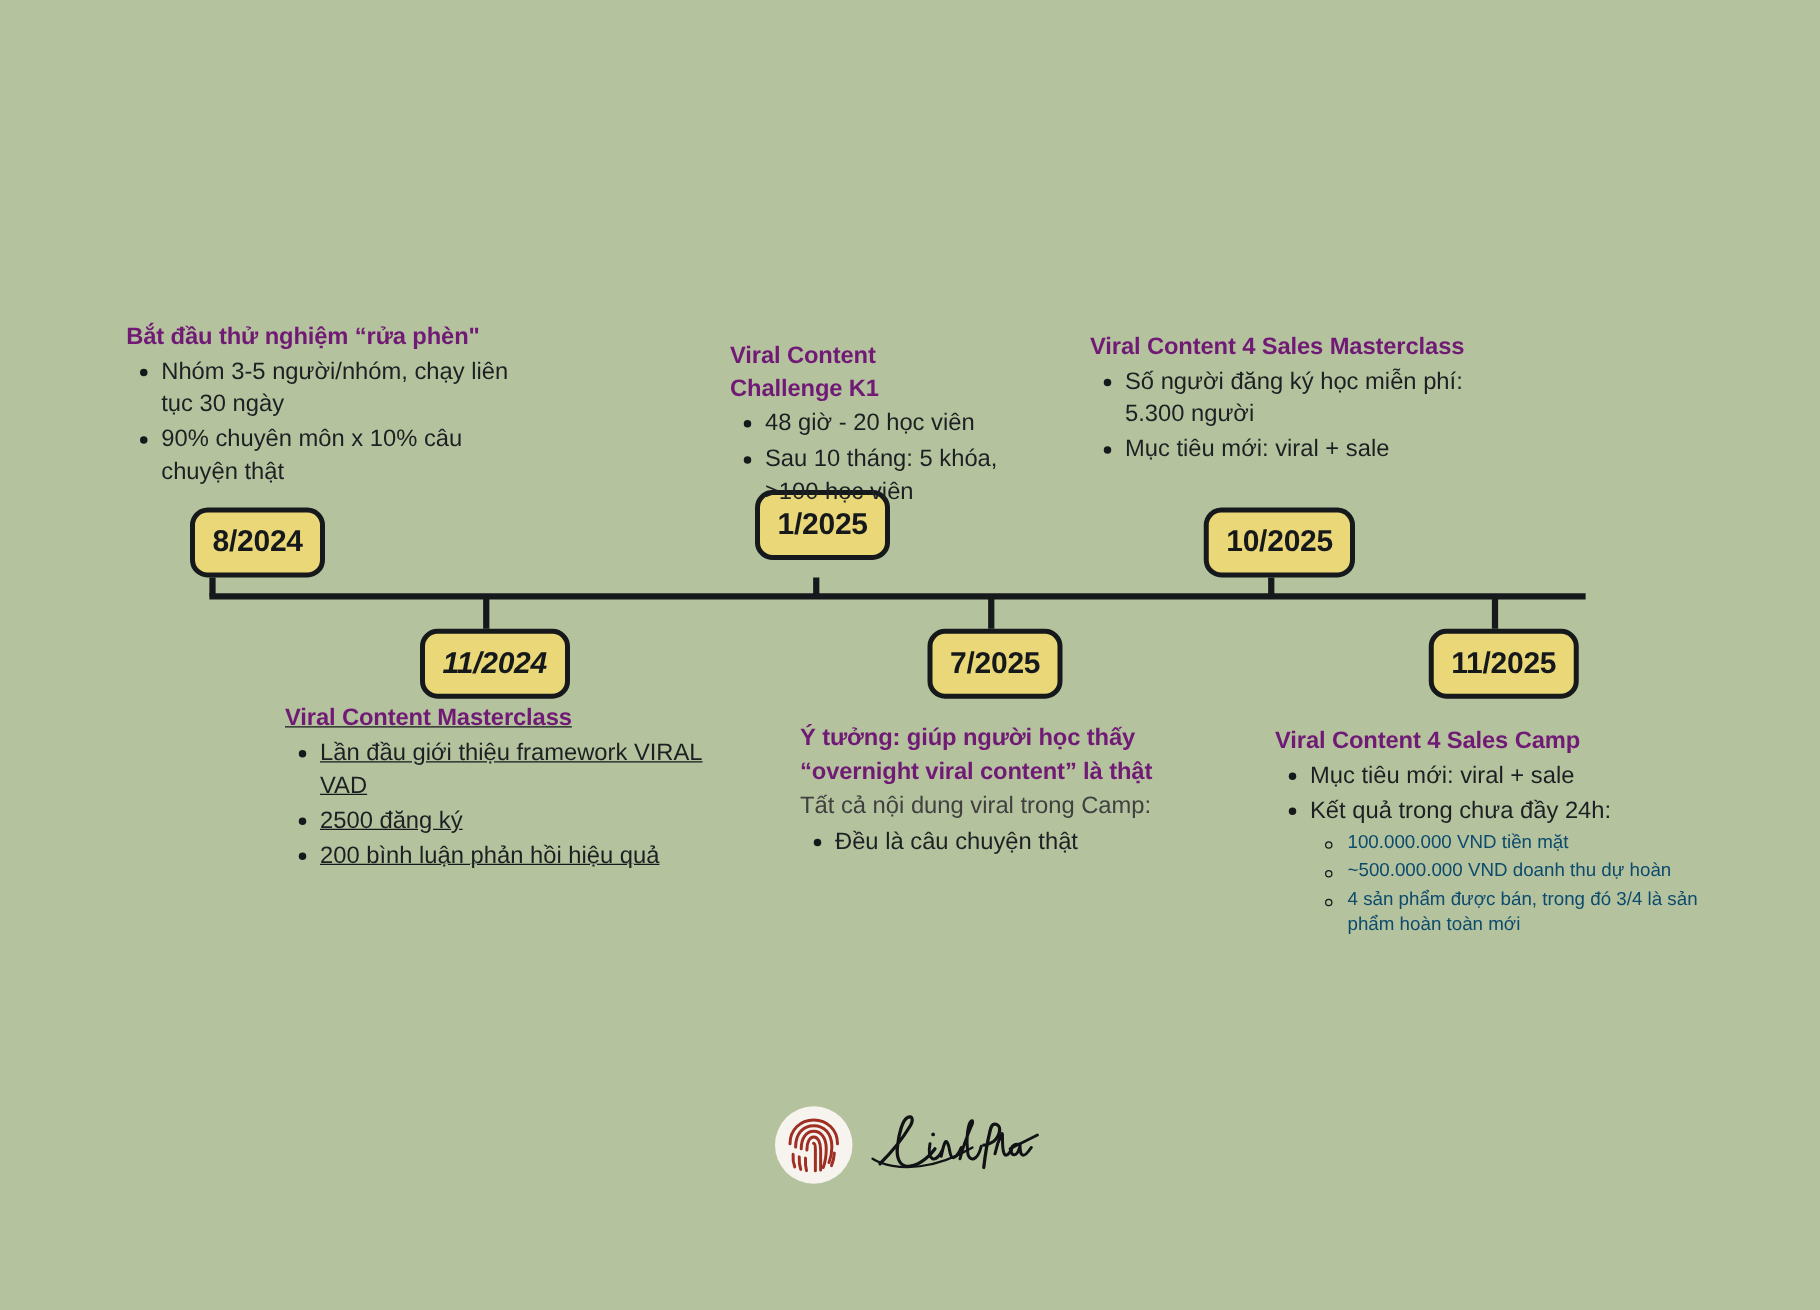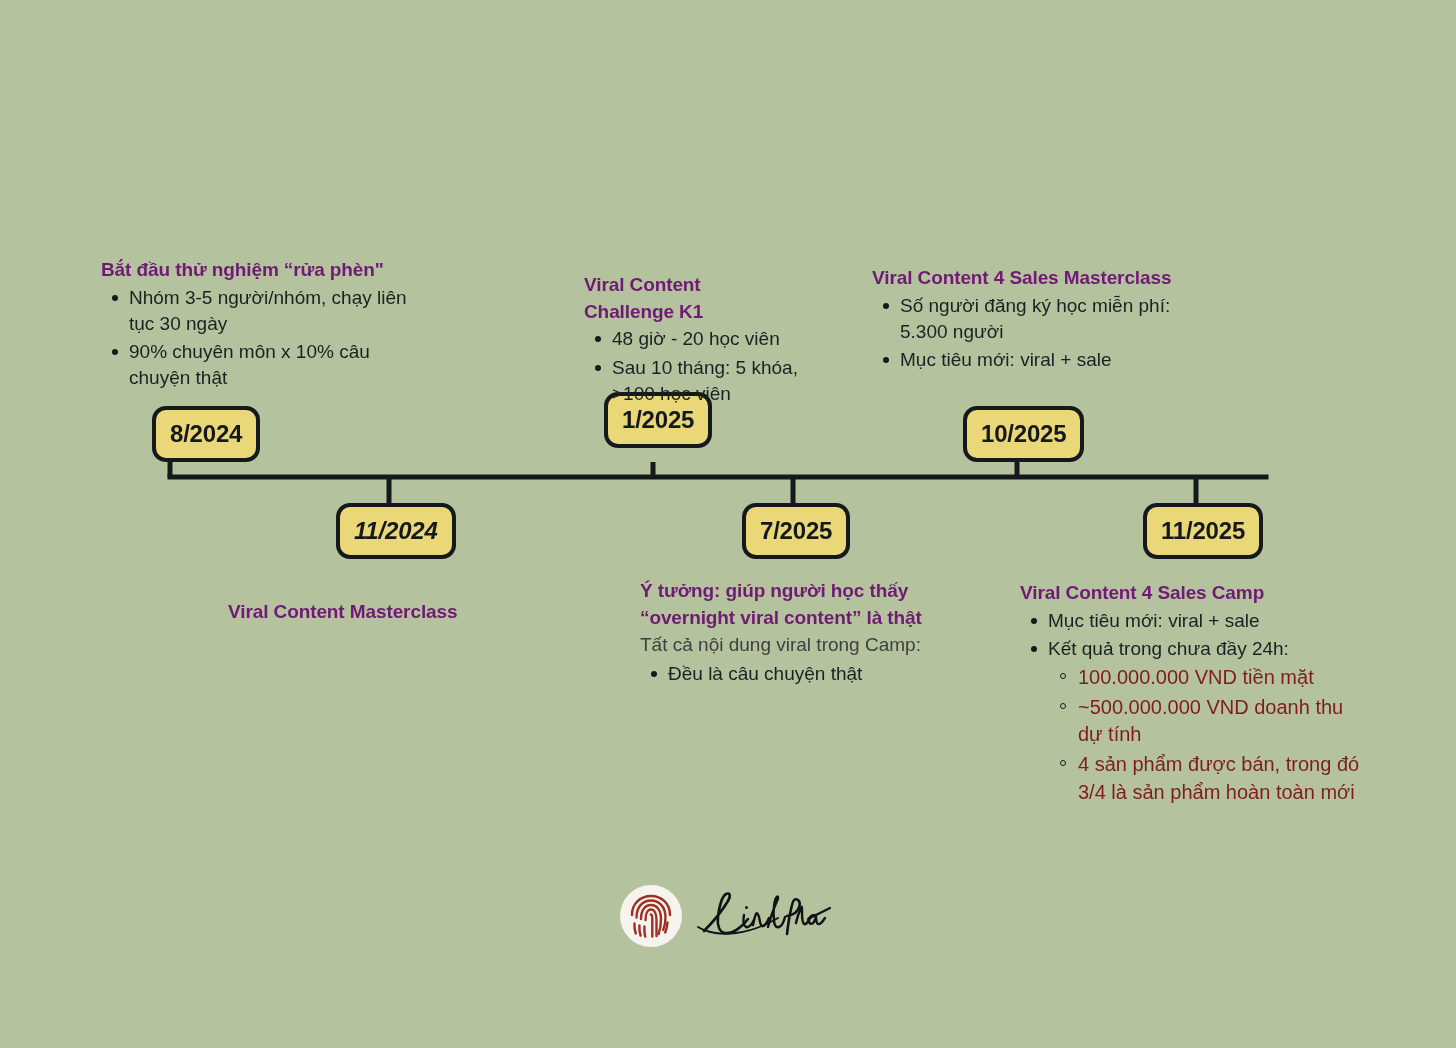--- a/index.html
+++ b/index.html
@@ -93,24 +93,24 @@
     border-radius: 50%;
     background: #16191c;
   }
   ul.sub-list {
     list-style: none;
     margin: 2px 0 0 0;
     padding: 0 0 0 30px;
   }
   ul.sub-list > li {
     position: relative;
-    font-size: 20px;
+    font-size: 15px;
     line-height: 1.38;
     margin-bottom: 2px;
-    color: #7f1d1d;
+    color: #0c4a6e;
   }
   ul.sub-list > li::before {
     content: "";
     position: absolute;
     left: -18px;
     top: 9px;
     width: 6px;
     height: 6px;
     border-radius: 50%;
     border: 1.5px solid #16191c;
@@ -196,42 +196,47 @@
   </div>
 
   <div class="event-block" style="left:872px; top:266px; width:318px;">
     <p class="event-title">Viral Content 4 Sales Masterclass</p>
     <ul class="event-list">
       <li>Số người đăng ký học miễn phí: 5.300 người</li>
       <li>Mục tiêu mới: viral + sale</li>
     </ul>
   </div>
 
-  <div class="event-block" style="left:228px; top:600px; width:360px;">
+  <div class="event-block" style="left:228px; top:563px; width:360px;text-decoration:underline;">
     <p class="event-title">Viral Content Masterclass</p>
+    <ul class="event-list">
+      <li>Lần đầu giới thiệu framework VIRAL VAD</li>
+      <li>2500 đăng ký</li>
+      <li>200 bình luận phản hồi hiệu quả</li>
+    </ul>
   </div>
 
   <div class="event-block" style="left:640px; top:579px; width:330px;">
     <p class="event-title">Ý tưởng: giúp người học thấy</p>
     <p class="event-title">“overnight viral content” là thật</p>
     <p class="event-lead">Tất cả nội dung viral trong Camp:</p>
     <ul class="event-list">
       <li>Đều là câu chuyện thật</li>
     </ul>
   </div>
 
   <div class="event-block" style="left:1020px; top:581px; width:340px;">
     <p class="event-title">Viral Content 4 Sales Camp</p>
     <ul class="event-list">
       <li>Mục tiêu mới: viral + sale</li>
       <li>
         <span>Kết quả trong chưa đầy 24h:</span>
         <ul class="sub-list">
           <li>100.000.000 VND tiền mặt</li>
-          <li>~500.000.000 VND doanh thu dự tính</li>
+          <li>~500.000.000 VND doanh thu dự hoàn</li>
           <li>4 sản phẩm được bán, trong đó 3/4 là sản phẩm hoàn toàn mới</li>
         </ul>
       </li>
     </ul>
   </div>
 
   <div id="brand">
     <div id="fingerprint-badge">
       <svg width="50" height="50" viewBox="0 0 50 50" xmlns="http://www.w3.org/2000/svg">
         <g fill="none" stroke="#9e2f22" stroke-width="2.4" stroke-linecap="round">

